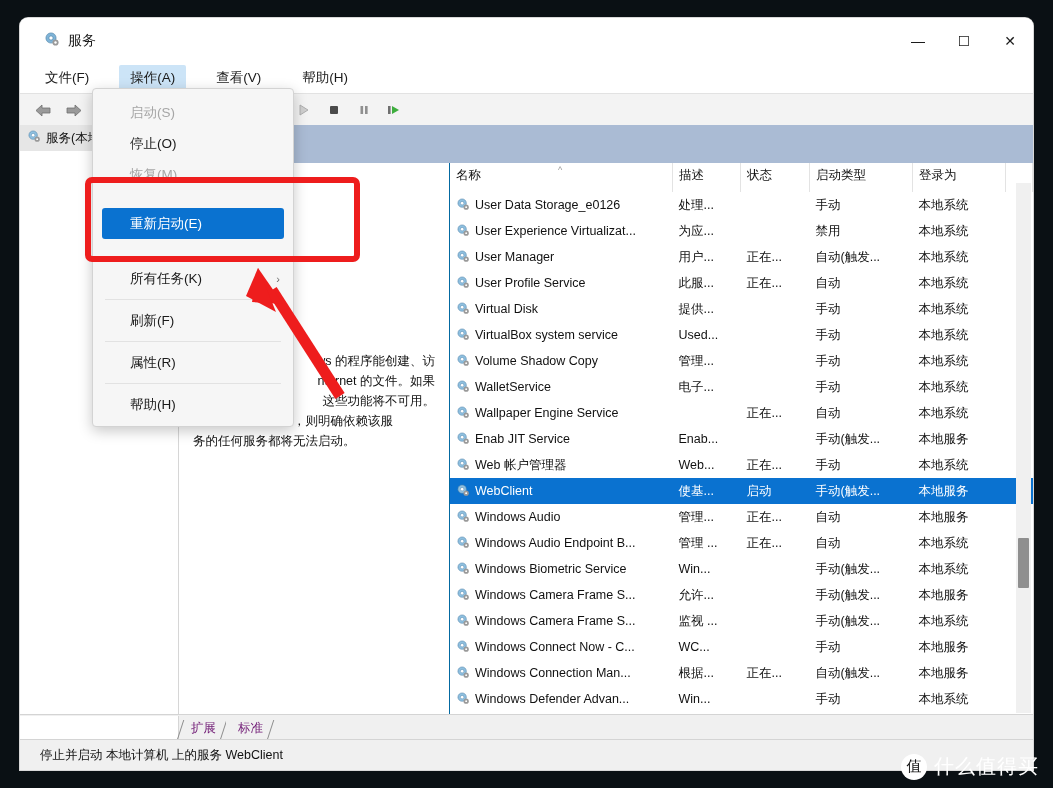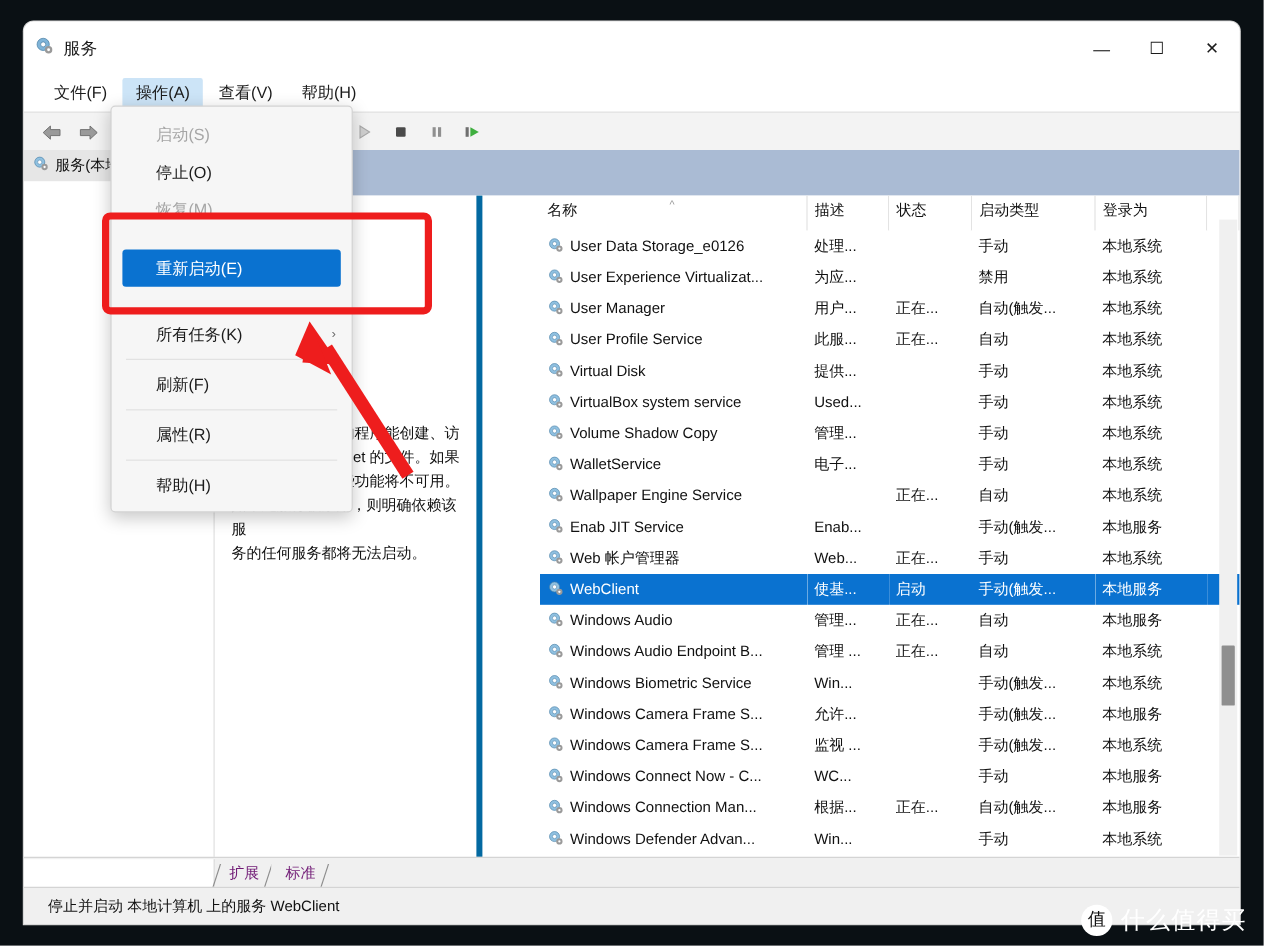--- a/index.html
+++ b/index.html
@@ -14,28 +14,28 @@
   .window{
     position:absolute;left:20px;top:18px;width:1013px;height:752px;
     background:#ffffff;border-radius:8px 8px 0 0;
     box-shadow:0 0 0 1px #d8d8d8;
     overflow:hidden;
   }
   .titlebar{
     position:relative;height:45px;background:#ffffff;
     display:flex;align-items:center;
   }
-  .title-left{display:flex;align-items:center;padding-left:9px;gap:8px;}
+  .title-left{display:flex;align-items:center;padding-left:24px;gap:8px;}
   .title-text{font-size:14px;color:#1b1b1b;}
   .win-buttons{position:absolute;right:0;top:0;height:45px;display:flex;}
   .win-btn{width:46px;height:45px;display:flex;align-items:center;justify-content:center;
     font-size:14px;color:#1b1b1b;}
 
   
-  .menubar{height:30px;background:#ffffff;display:flex;align-items:center;padding-left:14px;gap:2px;}
+  .menubar{height:30px;background:#ffffff;display:flex;align-items:center;padding-left:14px;gap:19px;}
   .menu-item{padding:4px 11px;font-size:13.5px;color:#1b1b1b;border-radius:2px;}
   .menu-item.active{background:#cce4f7;}
 
   
   .toolbar{height:32px;background:#f3f3f3;border-top:1px solid #e2e2e2;border-bottom:1px solid #cfcfcf;
     display:flex;align-items:center;padding-left:10px;gap:4px;}
   .tb-sep{width:1px;height:20px;background:#cdcdcd;margin:0 6px;}
   .tb-btn{width:26px;height:24px;display:flex;align-items:center;justify-content:center;}
 
   
@@ -45,21 +45,21 @@
   .tree-head-text{font-size:12.5px;color:#111;white-space:nowrap;}
 
   .right-pane{flex:1;position:relative;background:#ffffff;}
   .pane-band{height:38px;background:#aabbd4;}
   .pane-inner{position:absolute;left:0;top:38px;right:0;bottom:0;background:#ffffff;display:flex;}
 
   .detail-col{width:265px;padding:18px 14px 0 14px;position:relative;}
   .detail-desc{font-size:12.5px;color:#111;line-height:20px;}
 
   
-  .list-col{flex:1;position:relative;border-left:5px solid #0369a1;padding-left:48px;}
+  .list-col{flex:1;position:relative;border-left:1px solid #0369a1;}
   table.svc{width:100%;border-collapse:collapse;table-layout:fixed;}
   table.svc th{
     font-weight:normal;font-size:12.5px;color:#111;text-align:left;
     padding:4px 0 8px 6px;border-right:1px solid #e3e3e3;
     background:#ffffff;position:relative;
   }
   table.svc td{
     font-size:12.5px;color:#111;padding:2px 0 2px 6px;white-space:nowrap;overflow:hidden;
     height:22px;
   }

